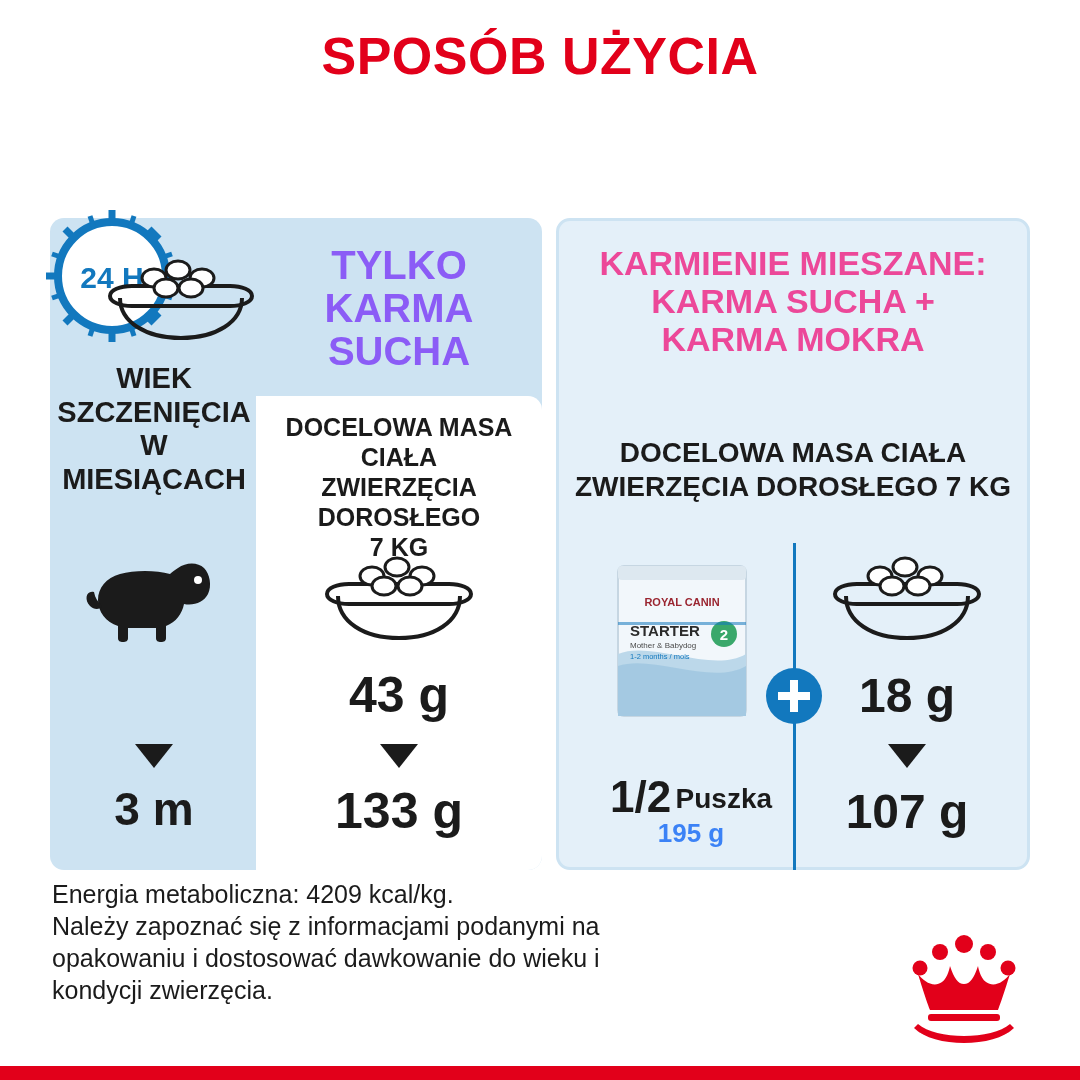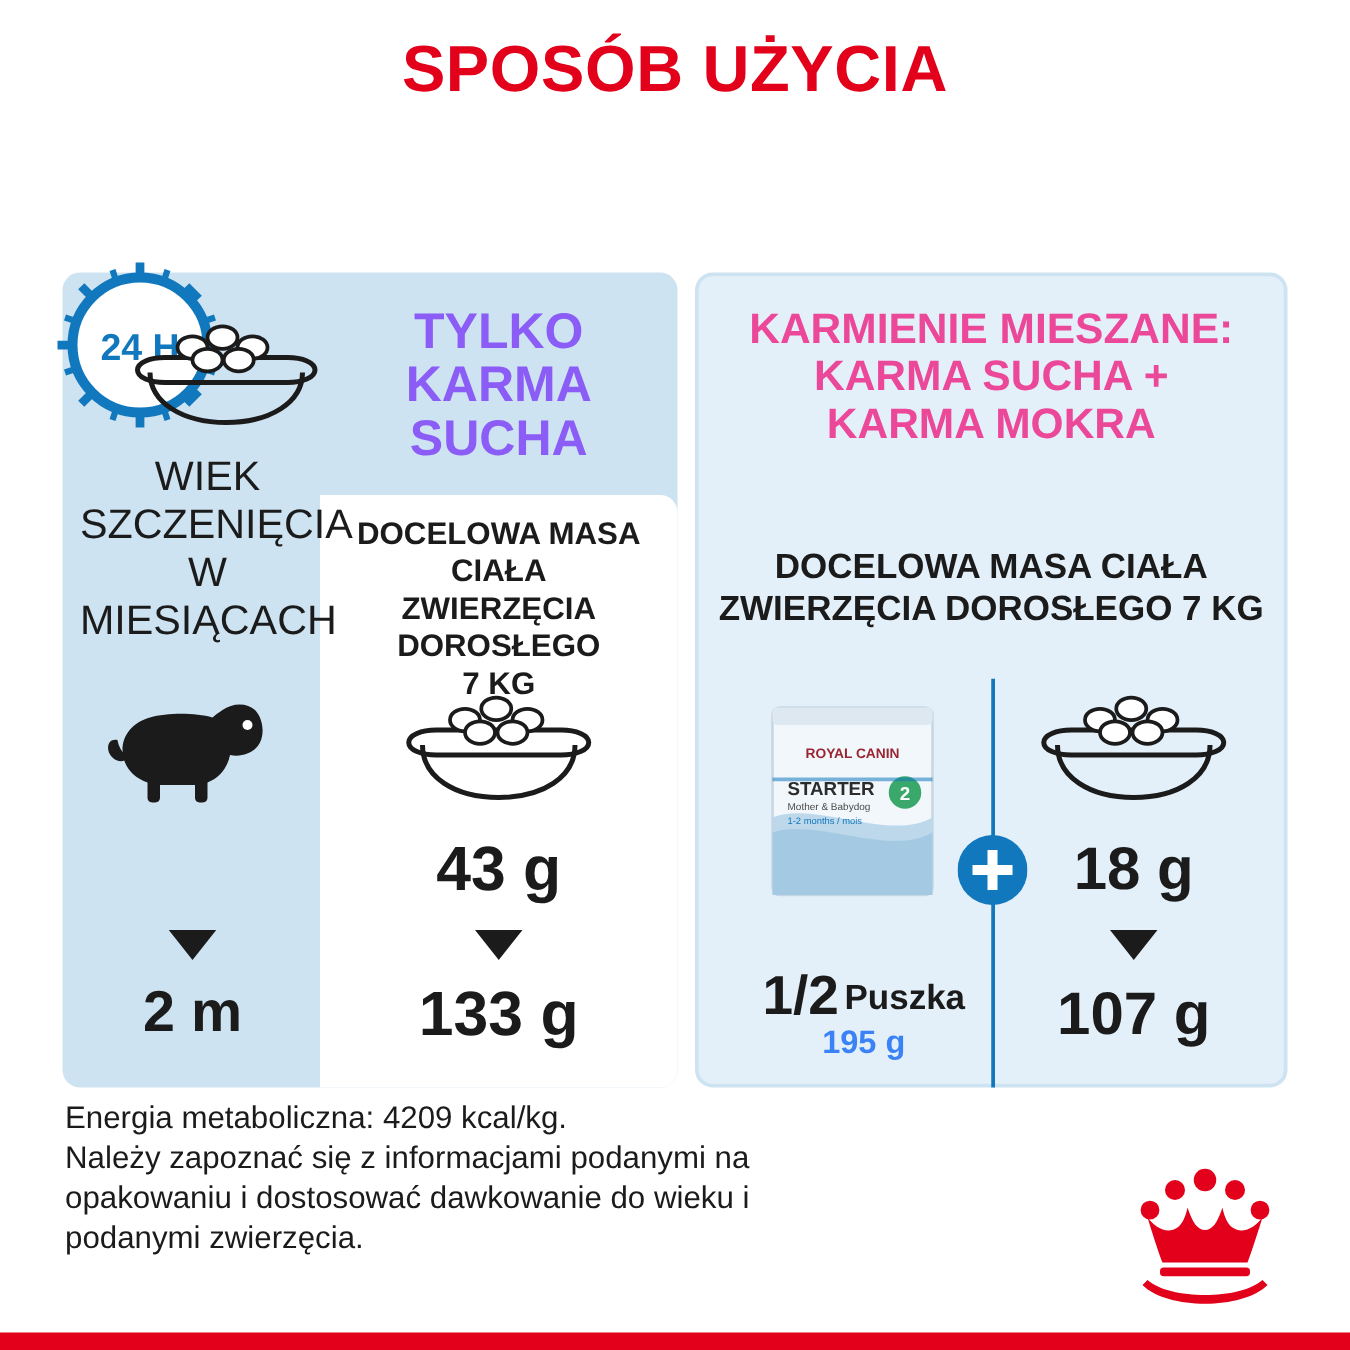--- a/index.html
+++ b/index.html
@@ -101,27 +101,27 @@
     top: 244px;
     width: 466px;
     text-align: center;
     color: #ec4899;
     font-size: 34px;
     font-weight: bold;
     line-height: 1.12;
   }
   .lbl-age {
     position: absolute;
-    left: 64px;
+    left: 52px;
     top: 362px;
     width: 204px;
     text-align: center;
     color: #1b1b1b;
-    font-size: 33px;
-    font-weight: normal;
+    font-size: 29px;
+    font-weight: bold;
     line-height: 1.16;
   }
   .lbl-target-left {
     position: absolute;
     left: 258px;
     top: 412px;
     width: 282px;
     text-align: center;
     color: #1b1b1b;
     font-size: 25px;
@@ -421,41 +421,41 @@
 
   <div class="plus-badge">
     <svg width="56" height="56" viewBox="0 0 56 56">
       <circle cx="28" cy="28" r="28" fill="#1278be"></circle>
       <rect x="24" y="12" width="8" height="32" fill="#ffffff"></rect>
       <rect x="12" y="24" width="32" height="8" fill="#ffffff"></rect>
     </svg>
   </div>
 
   <div class="arrow a-age"></div>
-  <div class="val v-age-to">2 m</div>
+  <div class="val v-age-to">3 m</div>
 
   <div class="val v-dry-from">43 g</div>
   <div class="arrow a-dry"></div>
   <div class="val v-dry-to">133 g</div>
 
   <div class="val v-mix-from">18 g</div>
   <div class="arrow a-mix"></div>
   <div class="val v-mix-to">107 g</div>
 
   <div class="can-portion">
     <span class="frac">1/2</span>
     <span class="word">Puszka</span>
   </div>
   <div class="can-grams">195 g</div>
 
   <div class="footnote">
     <div>Energia metaboliczna: 4209 kcal/kg.</div>
     <div>Należy zapoznać się z informacjami podanymi na</div>
     <div>opakowaniu i dostosować dawkowanie do wieku i</div>
-    <div>podanymi zwierzęcia.</div>
+    <div>kondycji zwierzęcia.</div>
   </div>
 
   <div class="rc-logo">
     <svg width="128" height="118" viewBox="0 0 128 118">
       <g fill="#e2001a">
         <circle cx="64" cy="14" r="9"></circle>
         <circle cx="40" cy="22" r="8"></circle>
         <circle cx="88" cy="22" r="8"></circle>
         <circle cx="20" cy="38" r="7.5"></circle>
         <circle cx="108" cy="38" r="7.5"></circle>

